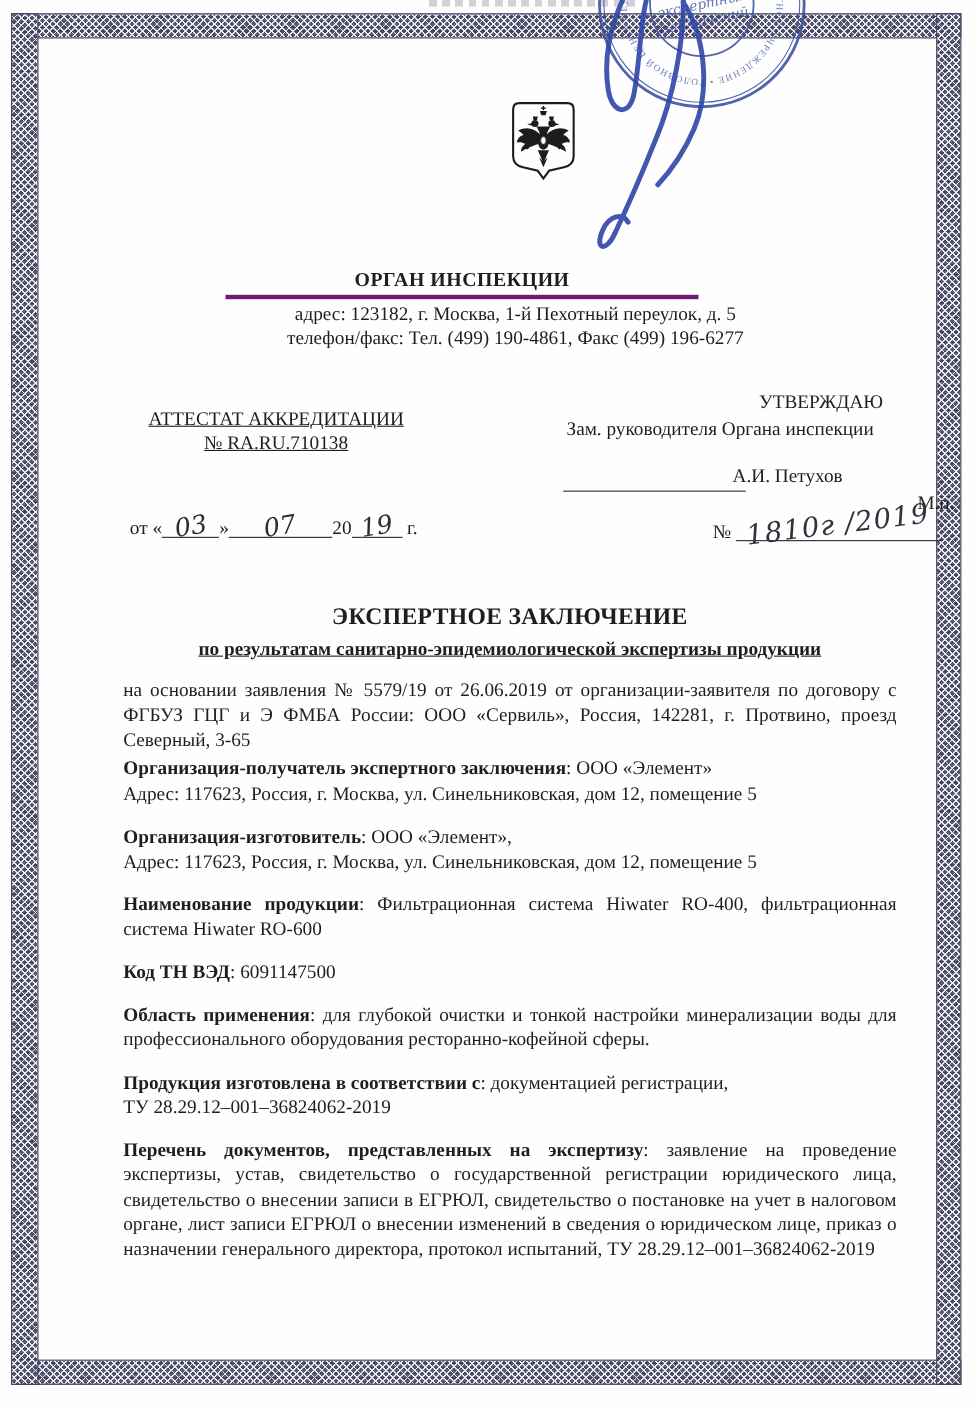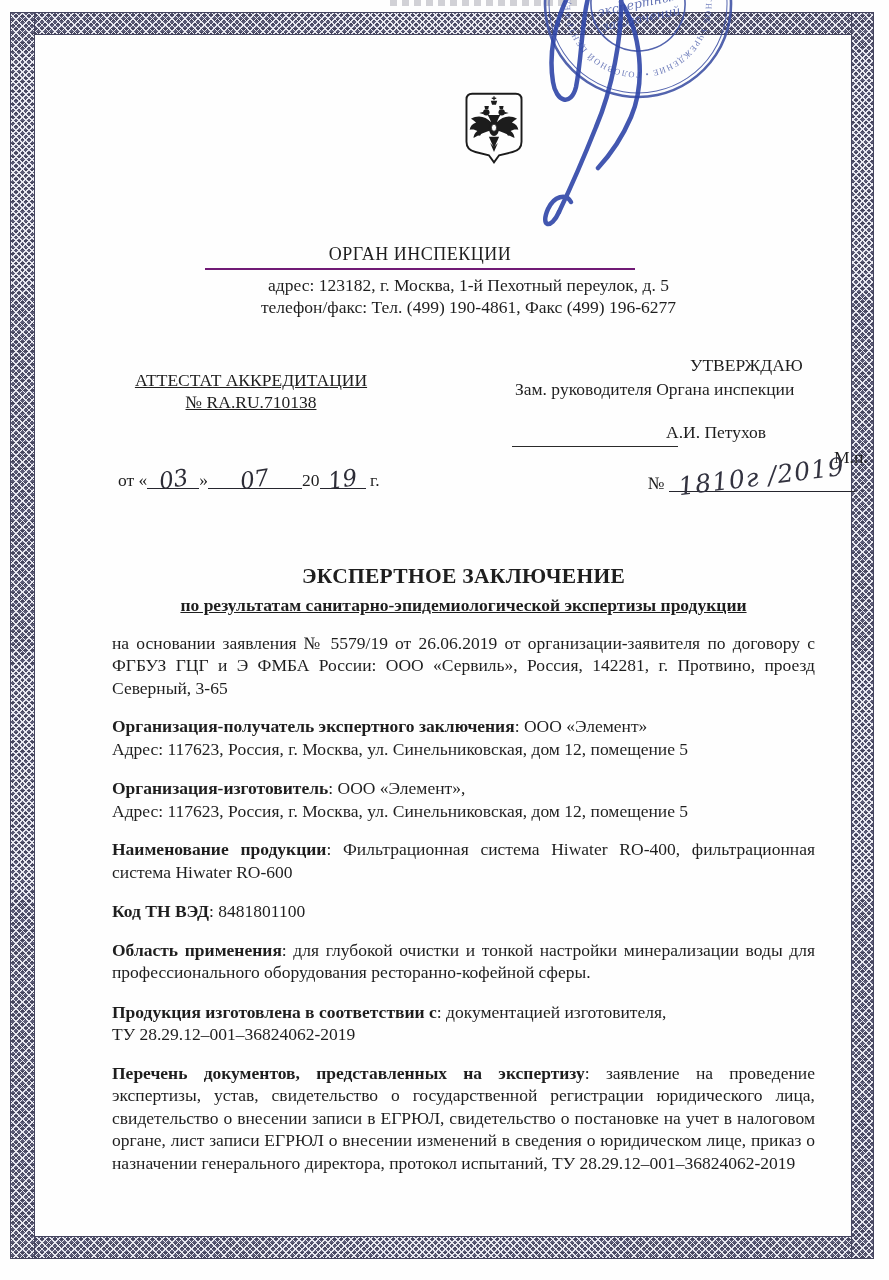--- a/index.html
+++ b/index.html
@@ -25,22 +25,22 @@
     position:absolute;left:390px;top:0;width:190px;height:6px;opacity:.38;
     background:repeating-linear-gradient(90deg,#8a8a96 0 7px,transparent 7px 12px);
     filter:blur(.6px);
   }
   
   .content{position:absolute;left:112px;top:0;width:703px;font-size:17.5px;line-height:22.5px;}
   .hz{position:relative;height:549px;}
   .hz > div{position:absolute;}
   .emblem{left:350px;top:86px;width:64px;height:86px;}
   .letterhead{left:0;right:-10px;top:177px;text-align:center;font-weight:700;font-size:16.5px;line-height:21.5px;}
-  .orgtitle{left:93px;top:243px;width:430px;text-align:center;font-weight:400;font-size:18px;
-    border-bottom:2px solid #701a75;padding-bottom:2px;letter-spacing:.5px;}
+  .orgtitle{left:93px;top:243px;width:430px;text-align:center;font-weight:700;font-size:18px;
+    border-bottom:4px solid #701a75;padding-bottom:2px;letter-spacing:.5px;}
   .addr{left:0;right:-10px;top:274px;text-align:center;}
   .phone{left:0;right:-10px;top:296px;text-align:center;}
   .attestat{left:4px;top:369px;width:270px;text-align:center;line-height:22px;text-decoration:underline;}
   .approve{left:578px;top:354px;width:240px;}
   .position{left:403px;top:378px;width:420px;}
   .sigline{left:400px;top:424px;width:166px;border-bottom:1.5px solid #2a2a2a;height:22px;}
   .signer{left:554px;top:421px;}
   .mp{left:722px;top:446px;}
   .daterow{left:6px;top:467px;white-space:nowrap;}
   .numrow{left:536px;top:470px;white-space:nowrap;}
@@ -51,25 +51,25 @@
   .b-num{width:186px;}
   .hw{display:inline-block;font-family:"DejaVu Serif",serif;font-style:italic;color:#2c2c36;}
   .hw-d{font-size:23px;transform:translateY(1px) rotate(-9deg);}
   .hw-num{font-size:25px;color:#32323f;transform:translateY(-4px) rotate(-7deg);letter-spacing:1px;}
   
   .stamp{left:430px;top:-95px;width:192px;height:198px;transform:rotate(-12deg);opacity:.88;z-index:3;}
   .signature{left:358px;top:-60px;width:250px;height:320px;z-index:4;}
   
   .just{text-align:justify;}
   p{margin:0;}
-  .title-main{text-align:center;font-weight:700;font-size:21.5px;line-height:23px;margin:16px 0 6px;letter-spacing:.3px;}
+  .title-main{text-align:center;font-weight:700;font-size:21.5px;line-height:23px;margin:0 0 6px;letter-spacing:.3px;}
   .title-sub{text-align:center;font-weight:700;font-size:17.5px;margin:0 0 15px;text-decoration:underline;}
   .m-basis{margin:0 0 4px;}
   .blk{margin:0 0 16px;}
-  .blk2{margin:16px 0 17px;}
+  .blk2{margin:4px 0 17px;}
   b{font-weight:700;}
 </style>
 </head>
 <body>
 
 <div class="page">
 
   <div class="bar bar-top"></div>
   <div class="bar bar-bottom"></div>
   <div class="bar bar-left"></div>
@@ -174,29 +174,29 @@
     <div class="blk">
       <p class="just"><b>Организация-изготовитель</b><span>:  ООО «Элемент»,</span></p>
       <p>Адрес: 117623, Россия, г. Москва, ул. Синельниковская,  дом 12, помещение 5</p>
     </div>
 
     <div class="blk2">
       <p class="just"><b>Наименование продукции</b><span>: Фильтрационная система Hiwater RO-400, фильтрационная система Hiwater RO-600</span></p>
     </div>
 
     <div class="blk">
-      <p><b>Код ТН ВЭД</b><span>: 8481801100</span></p>
+      <p><b>Код ТН ВЭД</b><span>: 6091147500</span></p>
     </div>
 
     <div class="blk2">
       <p class="just"><b>Область применения</b><span>: для глубокой очистки и тонкой настройки минерализации воды для профессионального оборудования ресторанно-кофейной сферы.</span></p>
     </div>
 
     <div class="blk">
-      <p class="just"><b>Продукция изготовлена в соответствии с</b><span>: документацией изготовителя,</span></p>
+      <p class="just"><b>Продукция изготовлена в соответствии с</b><span>: документацией регистрации,</span></p>
       <p>ТУ 28.29.12–001–36824062-2019</p>
     </div>
 
     <div>
       <p class="just"><b>Перечень документов, представленных на экспертизу</b><span>: заявление на проведение экспертизы, устав, свидетельство о государственной регистрации юридического лица, свидетельство о внесении записи в ЕГРЮЛ, свидетельство о постановке на учет в налоговом органе, лист записи ЕГРЮЛ о внесении изменений в сведения о юридическом лице, приказ о назначении генерального директора, протокол испытаний, ТУ 28.29.12–001–36824062-2019</span></p>
     </div>
 
   </div>
 </div>
 

